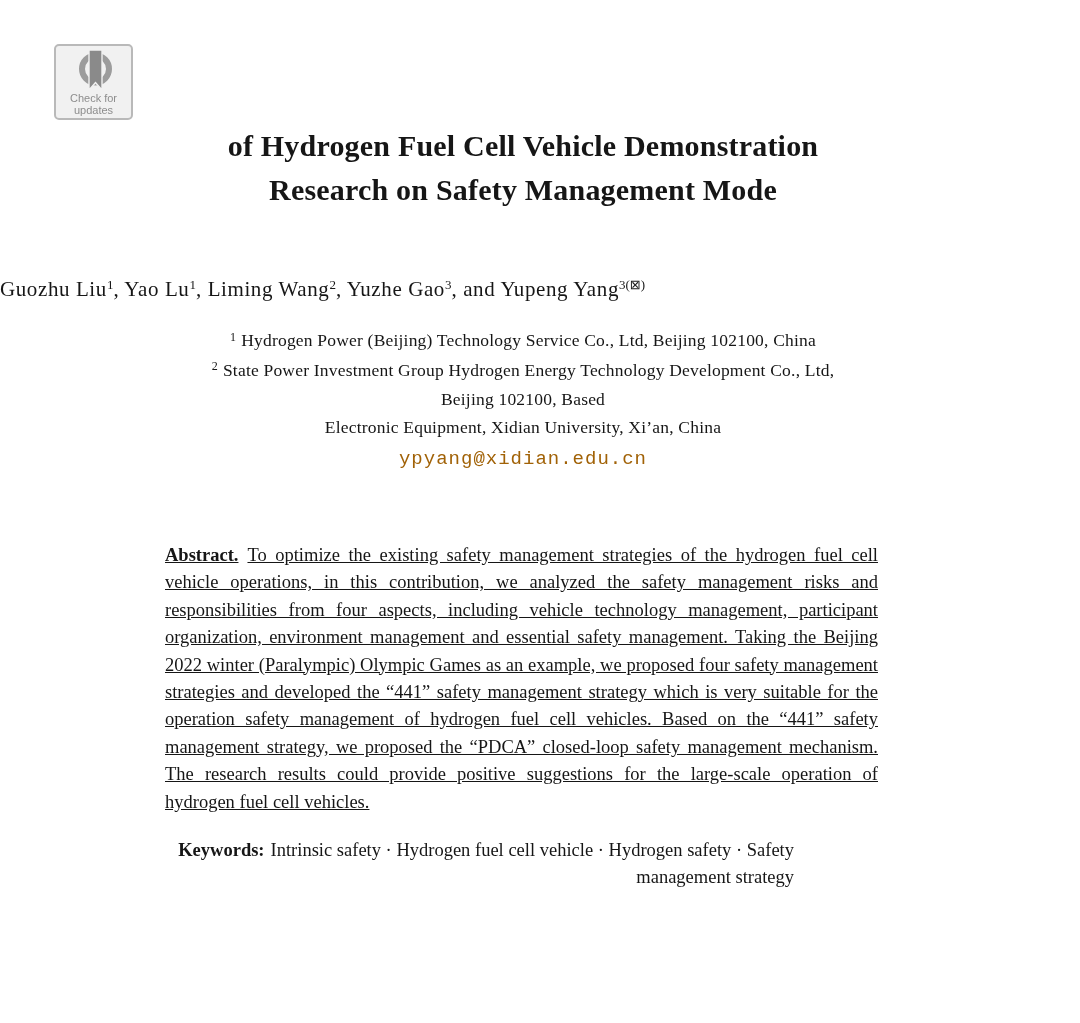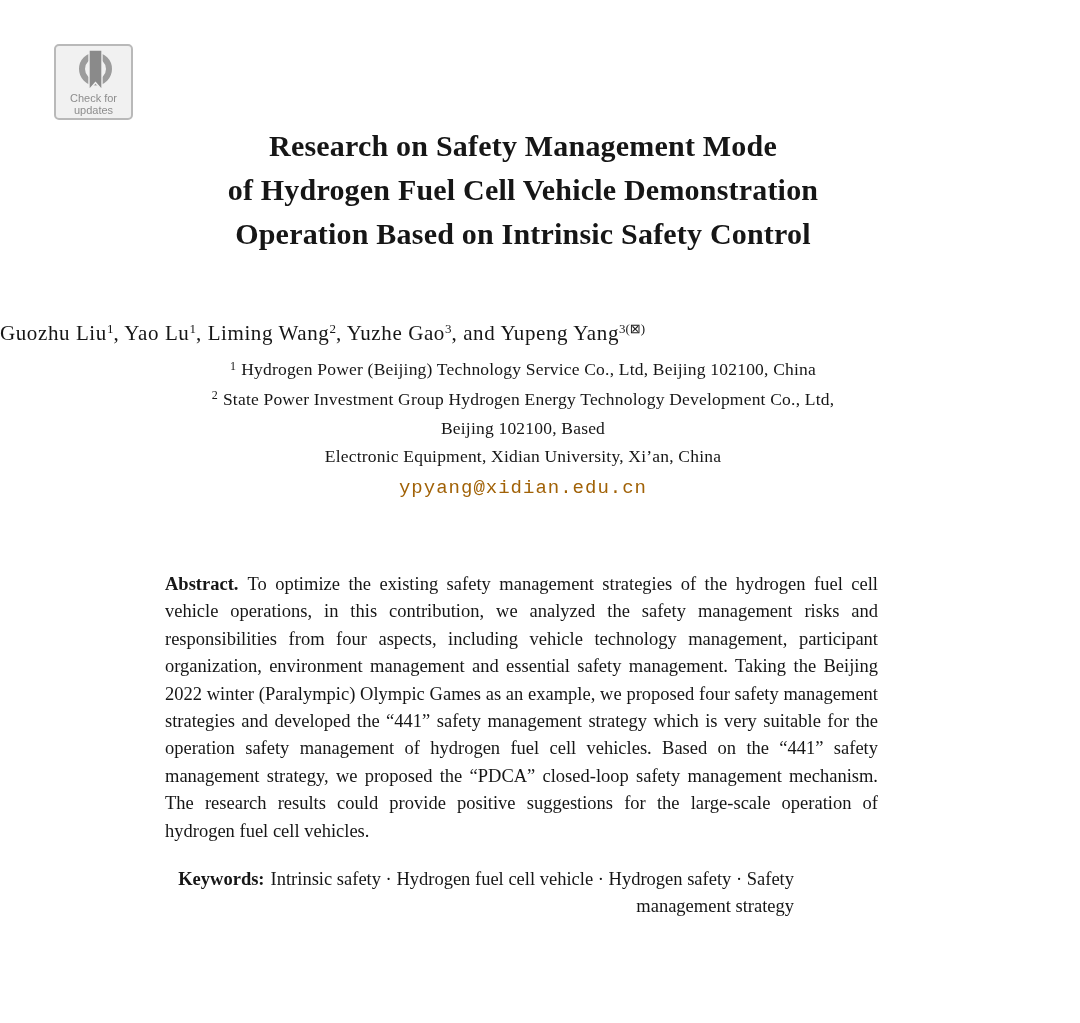--- a/index.html
+++ b/index.html
@@ -53,21 +53,21 @@
     line-height: 29px;
     letter-spacing: 0.6px;
   }
   .sup {
     font-size: 62%;
     position: relative;
     top: -0.55em;
     letter-spacing: 0;
   }
   .affiliations {
-    margin-top: 6px;
+    margin-top: 21px;
     text-align: center;
     font-size: 17.5px;
     line-height: 27.5px;
     letter-spacing: 0.2px;
   }
   .affil-sup {
     font-size: 12px;
     position: relative;
     top: -0.45em;
     margin-right: 5px;
@@ -109,41 +109,40 @@
     </svg>
     <div class="crossmark-text">
       <div>Check for</div>
       <div>updates</div>
     </div>
   </div>
 
   <div class="content">
 
     <h1 class="title" style="margin-bottom:0;">
+      <div>of Hydrogen Fuel Cell Vehicle Demonstration</div>
       <div>Research on Safety Management Mode</div>
-      <div>of Hydrogen Fuel Cell Vehicle Demonstration</div>
-      <div>Operation Based on Intrinsic Safety Control</div>
     </h1>
 
     <div class="authors">
       <span>Guozhu Liu</span><span class="sup">1</span><span>, </span><span>Yao Lu</span><span class="sup">1</span><span>, </span><span>Liming Wang</span><span class="sup">2</span><span>, </span><span>Yuzhe Gao</span><span class="sup">3</span><span>, and </span><span>Yupeng Yang</span><span class="sup"><span>3</span><span>(⊠)</span></span>
     </div>
 
     <div class="affiliations">
       <div><span class="affil-sup">1</span><span>Hydrogen Power (Beijing) Technology Service Co., Ltd, Beijing 102100, China</span></div>
       <div><span class="affil-sup">2</span><span>State Power Investment Group Hydrogen Energy Technology Development Co., Ltd,</span></div>
       <div><span>Beijing 102100, Based</span></div>
       <div><span>Electronic Equipment, Xidian University, Xi’an, China</span></div>
     </div>
 
     <div class="email">
       <span style="cursor:pointer;">ypyang@xidian.edu.cn</span>
     </div>
 
-    <p class="abstract" style="margin-bottom:8px;">
+    <p class="abstract" style="margin-bottom:8px;text-decoration:underline;">
       <span class="block-label">Abstract.</span><span>To optimize the existing safety management strategies of the hydrogen fuel cell vehicle operations, in this contribution, we analyzed the safety management risks and responsibilities from four aspects, including vehicle technology management, participant organization, environment management and essential safety management. Taking the Beijing 2022 winter (Paralympic) Olympic Games as an example, we proposed four safety management strategies and developed the “441” safety management strategy which is very suitable for the operation safety management of hydrogen fuel cell vehicles. Based on the “441” safety management strategy, we proposed the “PDCA” closed-loop safety management mechanism. The research results could provide positive suggestions for the large-scale operation of hydrogen fuel cell vehicles.</span>
     </p>
 
     <p class="keywords" style="margin-bottom:0;">
       <span class="block-label">Keywords:</span><span>Intrinsic safety · Hydrogen fuel cell vehicle · Hydrogen safety · Safety management strategy</span>
     </p>
 
   </div>
 </div>
 

